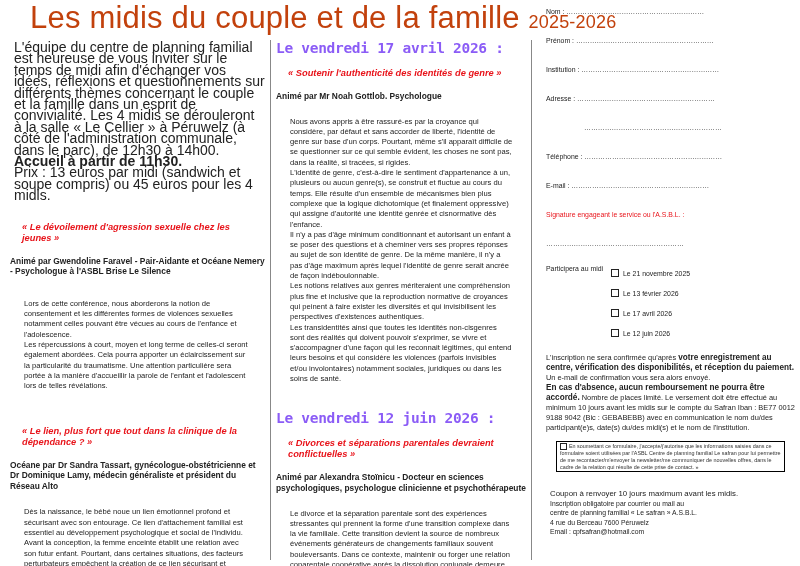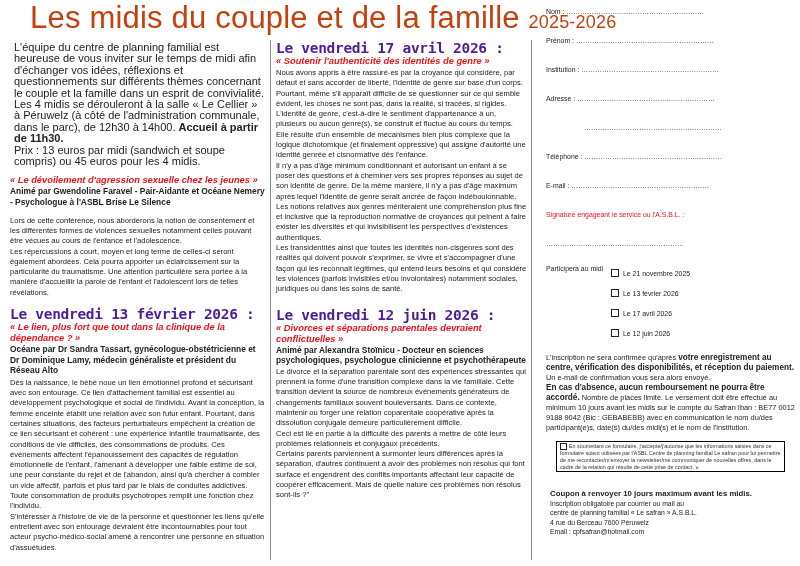--- a/index.html
+++ b/index.html
@@ -3,41 +3,41 @@
 <meta charset="utf-8">
 <style>
   html, body { margin:0; padding:0; background:#fff; }
   body { width:800px; height:566px; position:relative; overflow:hidden; font-family:"Liberation Sans", sans-serif; color:#222; }
   .title { position:absolute; left:30px; top:0; font-family:Liberation Sans, sans-serif; color:#c2410c; font-size:31px; white-space:nowrap; letter-spacing:0.2px; }
   .title .yr { font-size:18px; }
   .col { position:absolute; }
   .col1 { left:10px; top:42px; width:255px; }
   .col2 { left:270px; top:40px; width:262px; height:520px; border-left:1px solid #888; border-right:1px solid #888; box-sizing:border-box; padding:0 4px 0 5px; }
   .col3 { left:540px; top:8px; width:255px; }
-  .intro { font-size:11px; line-height:11.4px; padding-left:4px; margin:0; }
+  .intro { font-size:14px; line-height:11.4px; padding-left:4px; margin:0; }
   .intro-bold { font-weight:bold; }
-  .date-h { font-family:"DejaVu Sans Mono", monospace; font-weight:bold; font-size:14.5px; margin:0; line-height:16px; letter-spacing:-0.3px; color:#4c1d95; }
-  .subt { color:#e8141b; font-style:italic; font-weight:bold; font-size:9.3px; line-height:11px; margin:0; }
+  .date-h { font-family:"DejaVu Sans Mono", monospace; font-weight:bold; font-size:14.5px; margin:0; line-height:16px; letter-spacing:-0.3px; color:#8b5cf6; }
+  .subt { color:#e8141b; font-style:italic; font-weight:bold; font-size:9.3px; line-height:11px; margin:12px; }
   .anim { font-weight:bold; font-size:8.4px; line-height:10.6px; margin:0; }
-  .body { font-size:7.6px; line-height:10.3px; margin:0; }
+  .body { font-size:7.6px; line-height:10.3px; margin:14px; }
   .form-title { font-size:10.4px; text-align:center; margin:0 0 14px 0; }
   .field { font-size:6.9px; margin:0 0 22px 6px; white-space:nowrap; }
   .sig { font-size:6.9px; color:#e8141b; margin:0 0 22px 6px; }
   .dots-line { font-size:6.9px; margin:0 0 6px 6px; white-space:nowrap; }
   .part { display:flex; font-size:6.9px; margin:0 0 0 6px; }
   .part-label { width:65px; padding-top:2px; }
   .opts { display:flex; flex-direction:column; }
   .opt { display:flex; align-items:center; height:20px; }
   .cb { width:6px; height:6px; border:1px solid #222; margin-right:4px; display:inline-block; }
   .note { font-size:7.4px; line-height:10px; margin:10px 0 4px 6px; }
   .note b { font-weight:bold; font-size:8.2px; }
   .consent { border:1px solid #000; margin:8px 10px 0 16px; padding:1px 3px; font-size:5.4px; line-height:6.8px; color:#333; }
   .consent .cb { width:5px; height:5px; margin-right:2px; vertical-align:middle; }
   .coupon { margin:17px 0 0 10px; font-size:6.8px; line-height:9.4px; }
-  .coupon .lead { font-size:7.8px;font-weight:bold; }
+  .coupon .lead { font-size:7.8px; }
 </style>
 </head>
 <body>
 
 <div class="title">
   <span>Les midis du couple et de la famille</span>
   <span class="yr">2025-2026</span>
 </div>
 
 <div class="col col1">
@@ -47,33 +47,33 @@
 
   <div>
     <p class="subt">« Le dévoilement d'agression sexuelle chez les jeunes »</p>
     <p class="anim">Animé par Gwendoline Faravel - Pair-Aidante et Océane Nemery - Psychologue à l'ASBL Brise Le Silence</p>
     <div style="height:8px"></div>
     <p class="body" style="white-space:pre-line">Lors de cette conférence, nous aborderons la notion de consentement et les différentes formes de violences sexuelles notamment celles pouvant être vécues au cours de l'enfance et l'adolescence.
 Les répercussions à court, moyen et long terme de celles-ci seront également abordées. Cela pourra apporter un éclaircissement sur la particularité du traumatisme. Une attention particulière sera portée à la manière d'accueillir la parole de l'enfant et l'adolescent lors de telles révélations.</p>
   </div>
   <div style="height:8px"></div>
   <div>
-    <p class="date-h">Le vendredi 13 février 2026 :</p>
     <p class="subt">« Le lien, plus fort que tout dans la clinique de la dépendance ? »</p>
     <p class="anim">Océane par Dr Sandra Tassart, gynécologue-obstétricienne et Dr Dominique Lamy, médecin généraliste et président du Réseau Alto</p>
     <div style="height:2px"></div>
     <p class="body" style="white-space:pre-line">Dès la naissance, le bébé noue un lien émotionnel profond et sécurisant avec son entourage. Ce lien d'attachement familial est essentiel au développement psychologique et social de l'individu. Avant la conception, la femme enceinte établit une relation avec son futur enfant. Pourtant, dans certaines situations, des facteurs perturbateurs empêchent la création de ce lien sécurisant et cohérent : une expérience infantile traumatisante, des conditions de vie difficiles, des consommations de produits. Ces événements affectent l'épanouissement des capacités de régulation émotionnelle de l'enfant, l'amenant à développer une faible estime de soi, une peur constante du rejet et de l'abandon, ainsi qu'à chercher à combler un vide affectif, parfois et plus tard par le biais de conduites addictives. Toute consommation de produits psychotropes remplit une fonction chez l'individu.
 S'intéresser à l'histoire de vie de la personne et questionner les liens qu'elle entretient avec son entourage devraient être incontournables pour tout acteur psycho-médico-social amené à rencontrer une personne en situation d'assuétudes.</p>
   </div>
 </div>
 
 <div class="col col2">
   <div>
     <p class="date-h">Le vendredi 17 avril 2026 :</p>
     <p class="subt">« Soutenir l'authenticité des identités de genre »</p>
+    <p class="anim">Animé par Mr Noah Gottlob. Psychologue</p>
     <div style="height:1px"></div>
     <p class="body" style="white-space:pre-line">Nous avons appris à être rassuré-es par la croyance qui considère, par défaut et sans accorder de liberté, l'identité de genre sur base d'un corps. Pourtant, même s'il apparaît difficile de se questionner sur ce qui semble évident, les choses ne sont pas, dans la réalité, si tracées, si rigides.
 L'identité de genre, c'est-à-dire le sentiment d'appartenance à un, plusieurs ou aucun genre(s), se construit et fluctue au cours du temps. Elle résulte d'un ensemble de mécanismes bien plus complexe que la logique dichotomique (et finalement oppressive) qui assigne d'autorité une identité genrée et cisnormative dès l'enfance.
 Il n'y a pas d'âge minimum conditionnant et autorisant un enfant à se poser des questions et à cheminer vers ses propres réponses au sujet de son identité de genre. De la même manière, il n'y a pas d'âge maximum après lequel l'identité de genre serait ancrée de façon indéboulonnable.
 Les notions relatives aux genres mériteraient une compréhension plus fine et inclusive que la reproduction normative de croyances qui peinent à faire exister les diversités et qui invisibilisent les perspectives d'existences authentiques.
 Les transidentités ainsi que toutes les identités non-cisgenres sont des réalités qui doivent pouvoir s'exprimer, se vivre et s'accompagner d'une façon qui les reconnait légitimes, qui entend leurs besoins et qui considère les violences (parfois invisibles et/ou involontaires) notamment sociales, juridiques ou dans les soins de santé.</p>
   </div>
   <div style="height:12px"></div>
   <div>
     <p class="date-h">Le vendredi 12 juin 2026 :</p>

